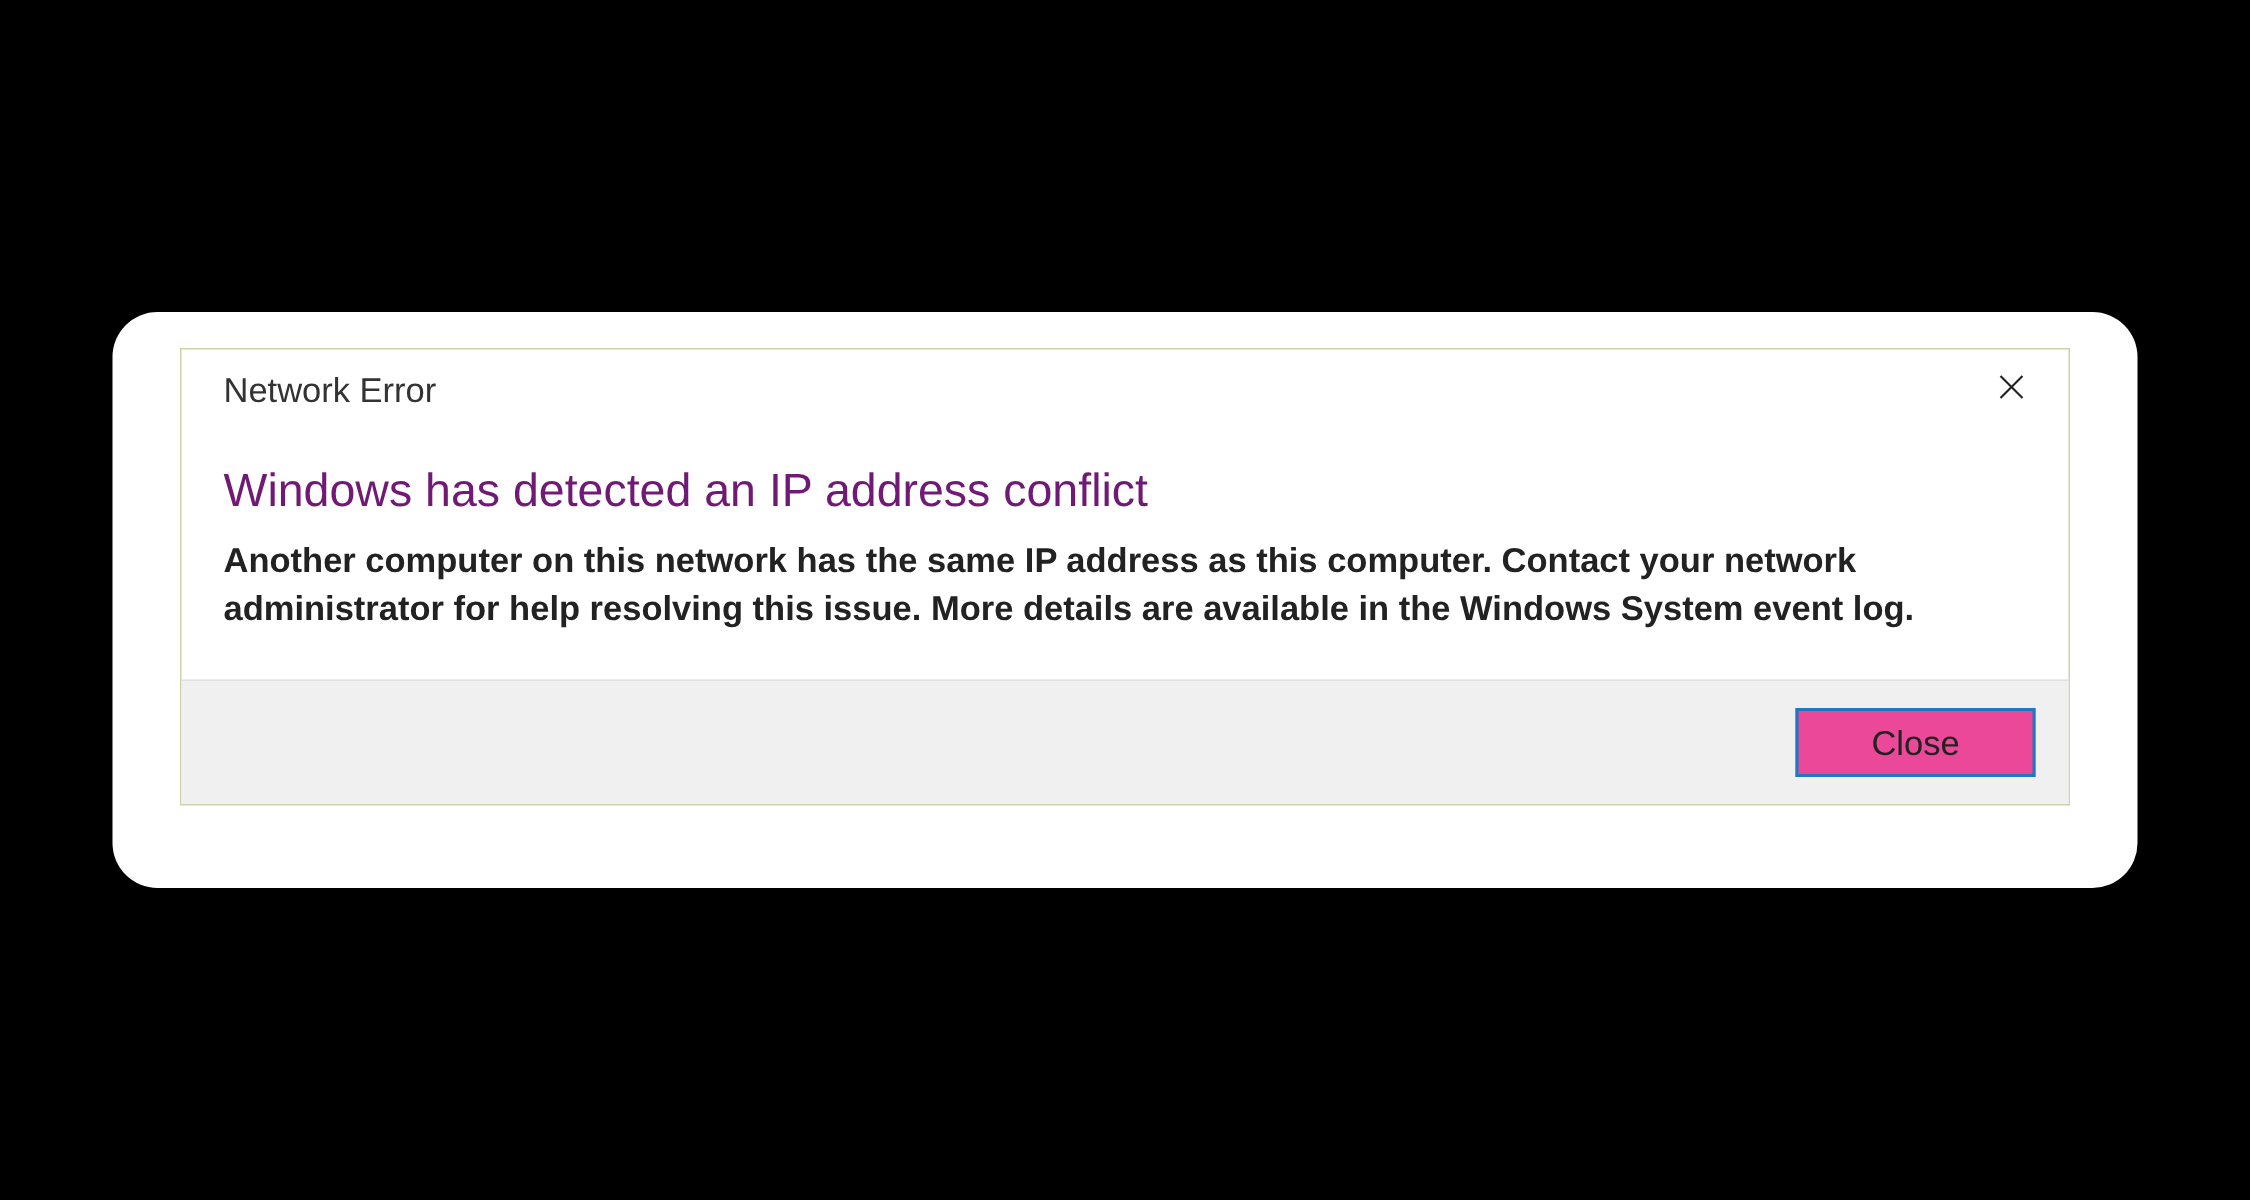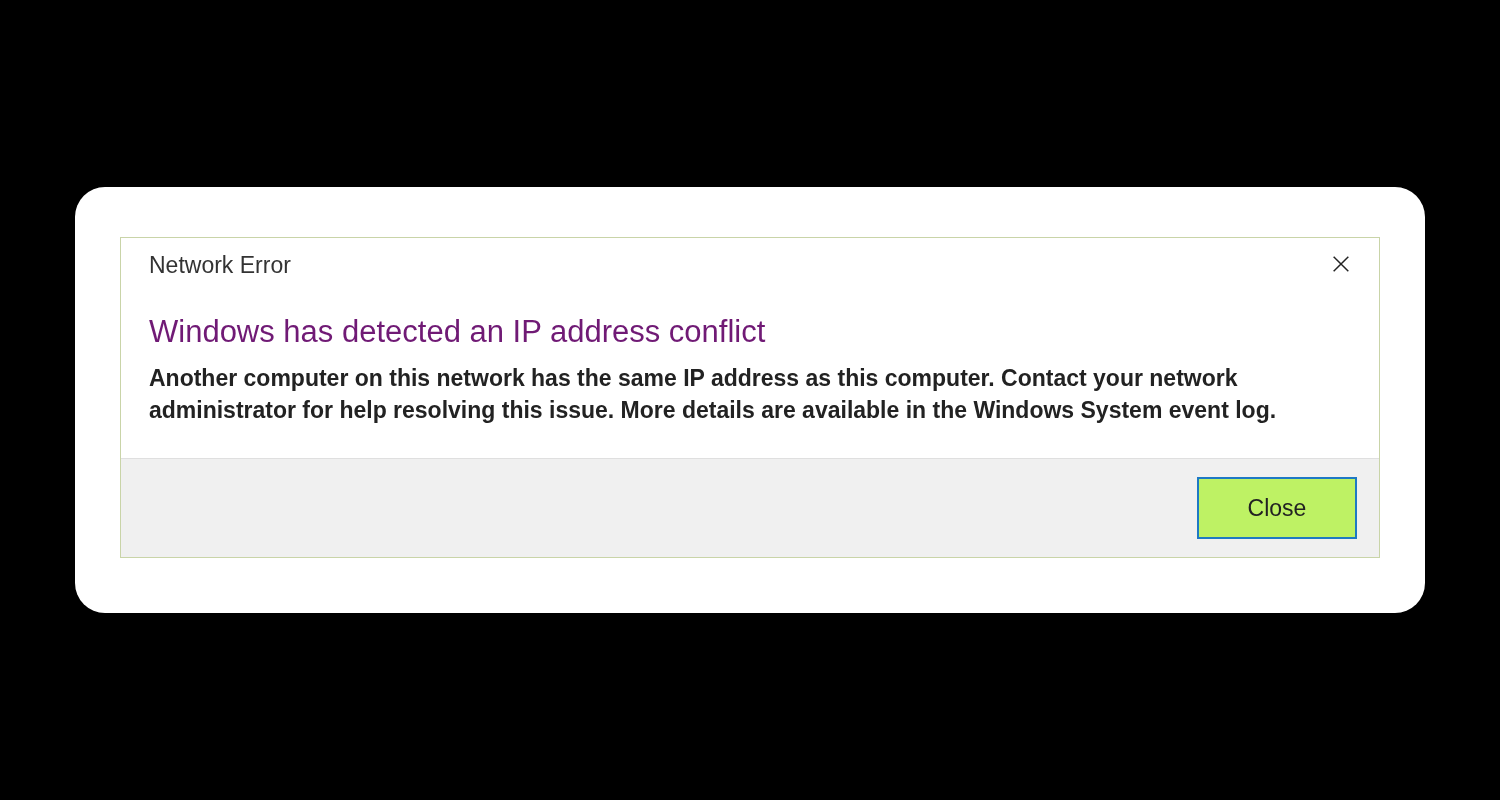--- a/index.html
+++ b/index.html
@@ -13,21 +13,21 @@
       background: #000000;
       font-family: "Segoe UI", Tahoma, Geneva, sans-serif;
       display: flex;
       align-items: center;
       justify-content: center;
     }
     .card {
       background: #ffffff;
       border-radius: 30px;
       width: 1350px;
-      padding: 50px 45px 55px 45px;
+      padding: 24px 45px 55px 45px;
       box-shadow: 0 10px 40px 8px rgba(0,0,0,0.6);
     }
     .dialog {
       border: 1px solid #c9d4a8;
       background: #ffffff;
       width: 100%;
     }
     .titlebar {
       display: flex;
       align-items: center;
@@ -67,24 +67,24 @@
       font-weight: 700;
     }
     .footer {
       background: #f0f0f0;
       border-top: 1px solid #dfdfdf;
       padding: 18px 22px;
       display: flex;
       justify-content: flex-end;
     }
     .close-btn {
-      background: #bef264;
+      background: #ec4899;
       border: 2px solid #1e79c4;
       min-width: 160px;
-      height: 62px;
+      height: 46px;
       font-size: 23px;
       color: #222222;
       font-family: inherit;
       cursor: pointer;
       padding: 0 30px;
     }
   </style>
 </head>
 <body>
 

